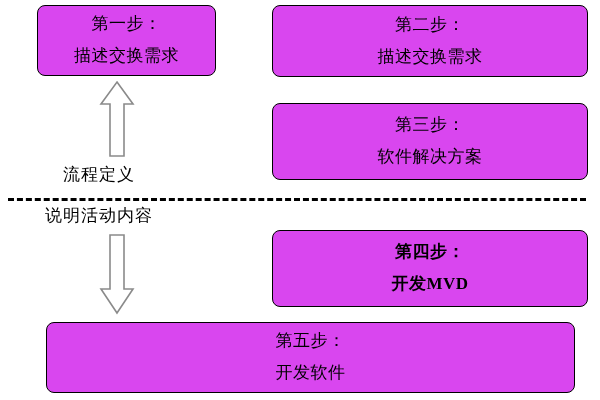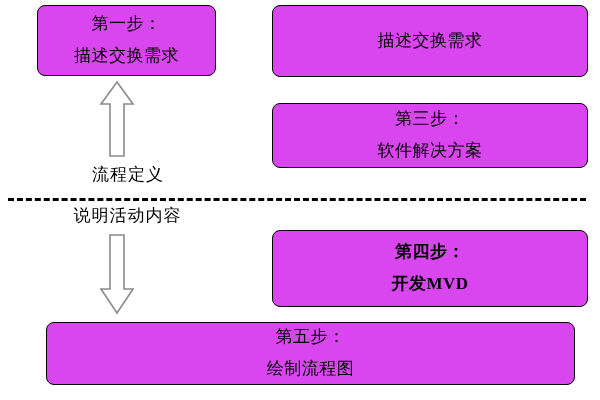--- a/index.html
+++ b/index.html
@@ -39,57 +39,58 @@
   .divider {
     position: absolute;
     height: 0;
     border-top: 3px dashed #000000;
   }
   .side-label {
     position: absolute;
     font-size: 17px;
     letter-spacing: 1px;
     white-space: nowrap;
-    text-align: center;
+    text-align: left;
   }
   .arrow-wrap {
     position: absolute;
   }
   .arrow-wrap svg {
     display: block;
     overflow: visible;
   }
 </style>
 </head>
 <body>
 
 <div id="canvas">
 
   <div class="step-box" style="left:37px; top:5px; width:179px; height:71px;">
     <span class="step-line">第一步：</span>
     <span class="step-line">描述交换需求</span>
   </div>
 
   <div class="step-box" style="left:272px; top:5px; width:316px; height:72px;">
+    <span class="step-line">第二步：</span>
     <span class="step-line">描述交换需求</span>
   </div>
 
-  <div class="step-box" style="left:272px; top:103px; width:316px; height:65px;">
+  <div class="step-box" style="left:272px; top:103px; width:316px; height:77px;">
     <span class="step-line">第三步：</span>
     <span class="step-line">软件解决方案</span>
   </div>
 
   <div class="step-box" style="left:272px; top:230px; width:316px; height:77px;font-weight:bold;">
     <span class="step-line">第四步：</span>
     <span class="step-line">开发MVD</span>
   </div>
 
-  <div class="step-box" style="left:46px; top:322px; width:529px; height:63px;">
+  <div class="step-box" style="left:46px; top:322px; width:529px; height:71px;">
     <span class="step-line">第五步：</span>
-    <span class="step-line">绘制流程图</span>
+    <span class="step-line">开发软件</span>
   </div>
 
   <div class="arrow-wrap" style="left:99px; top:80px;">
     <svg width="36" height="78" viewBox="0 0 36 78">
       <polygon points="18,2 34,24 25,24 25,76 11,76 11,24 2,24" fill="#ffffff" stroke="#8a8a8a" stroke-width="1.6" stroke-linejoin="miter"></polygon>
     </svg>
   </div>
 
   <div class="arrow-wrap" style="left:99px; top:233px;">
     <svg width="36" height="82" viewBox="0 0 36 82">

